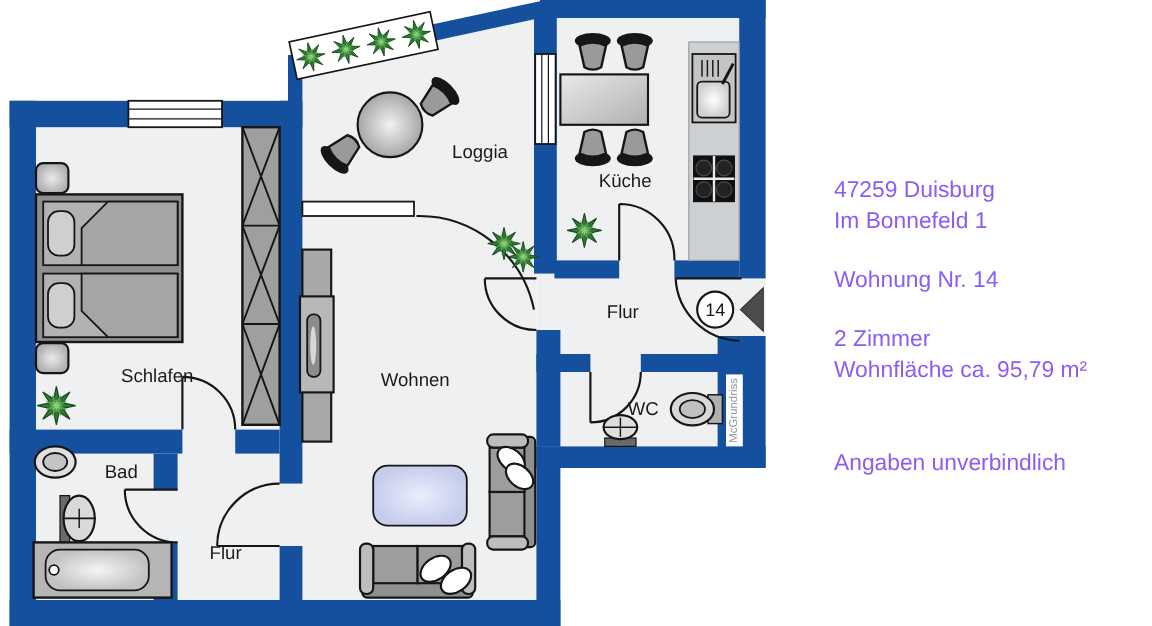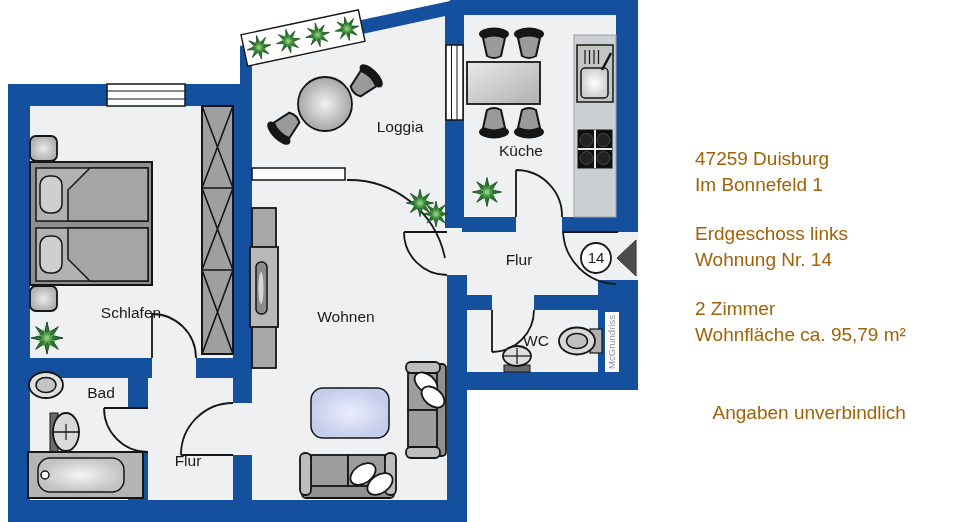--- a/index.html
+++ b/index.html
@@ -1,21 +1,21 @@
 <!DOCTYPE html>
 <html><head>
 <meta charset="utf-8">
 <style>
   html,body{margin:0;padding:0;background:#ffffff;}
   .stage{position:relative;width:960px;height:522px;background:#ffffff;overflow:hidden;
          font-family:"Liberation Sans", sans-serif;}
   .plan-svg{position:absolute;left:0;top:0;}
-  .info{position:absolute;left:695px;top:146px;color:#a16207;font-size:19px;line-height:26px;}
+  .info{position:absolute;left:695px;top:146px;color:#8b5cf6;font-size:19px;line-height:26px;}
   .info .grp{margin-bottom:23px;}
-  .info .grp.disclaimer{margin-top:52px;text-align:right;}
+  .info .grp.disclaimer{margin-top:52px;}
   svg text{font-family:"Liberation Sans", sans-serif;fill:#1a1a1a;}
   svg .room-label{font-size:15.5px;}
   svg .num-label{font-size:15px;}
   svg .watermark{font-size:9.5px;fill:#8f95a0;}
 </style>
 </head>
 <body>
 
 <div class="stage">
 
@@ -262,21 +262,20 @@
 
   <text transform="translate(614.5,342) rotate(-90)" text-anchor="middle" class="watermark">McGrundriss</text>
 </svg>
 
 <div class="info">
   <div class="grp">
     <div>47259 Duisburg</div>
     <div>Im Bonnefeld 1</div>
   </div>
   <div class="grp">
-    <div>Erdgeschoss links</div>
     <div>Wohnung Nr. 14</div>
   </div>
   <div class="grp">
     <div>2 Zimmer</div>
     <div>Wohnfläche ca. 95,79 m²</div>
   </div>
   <div class="grp disclaimer">
     <div>Angaben unverbindlich</div>
   </div>
 </div>

